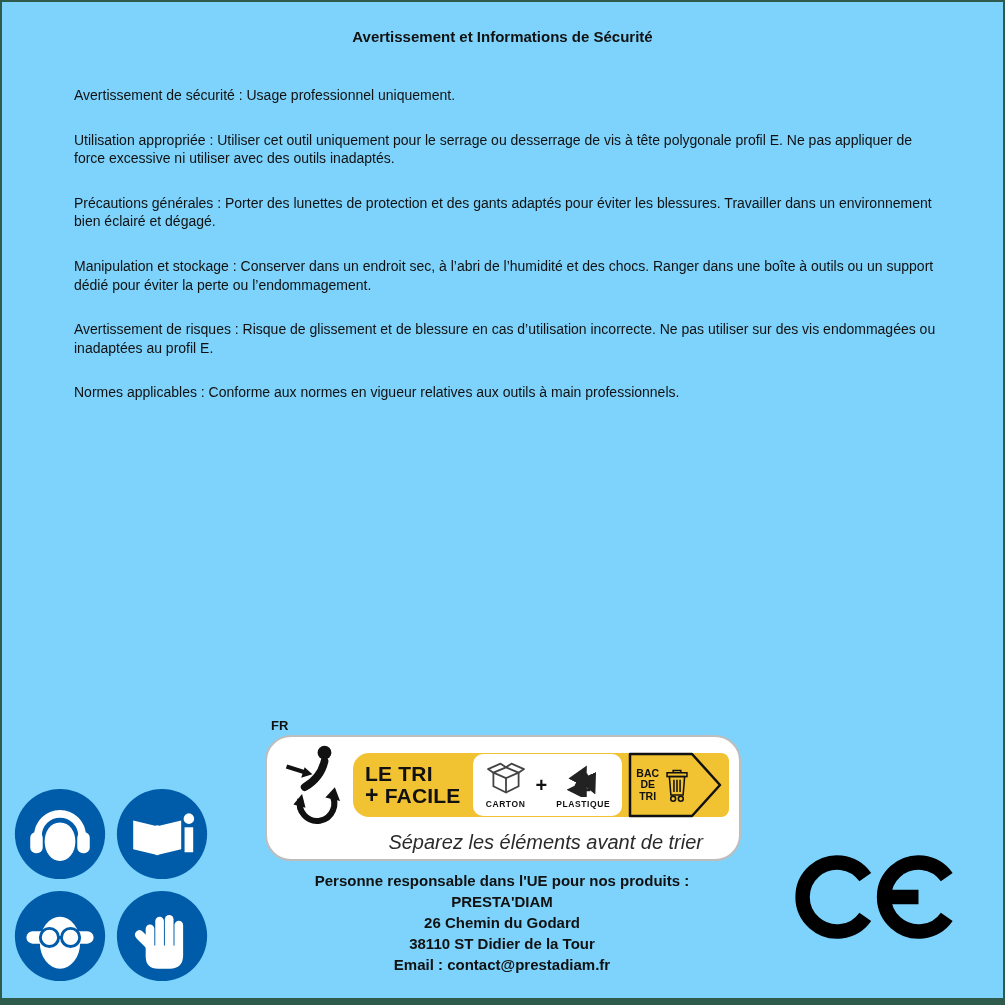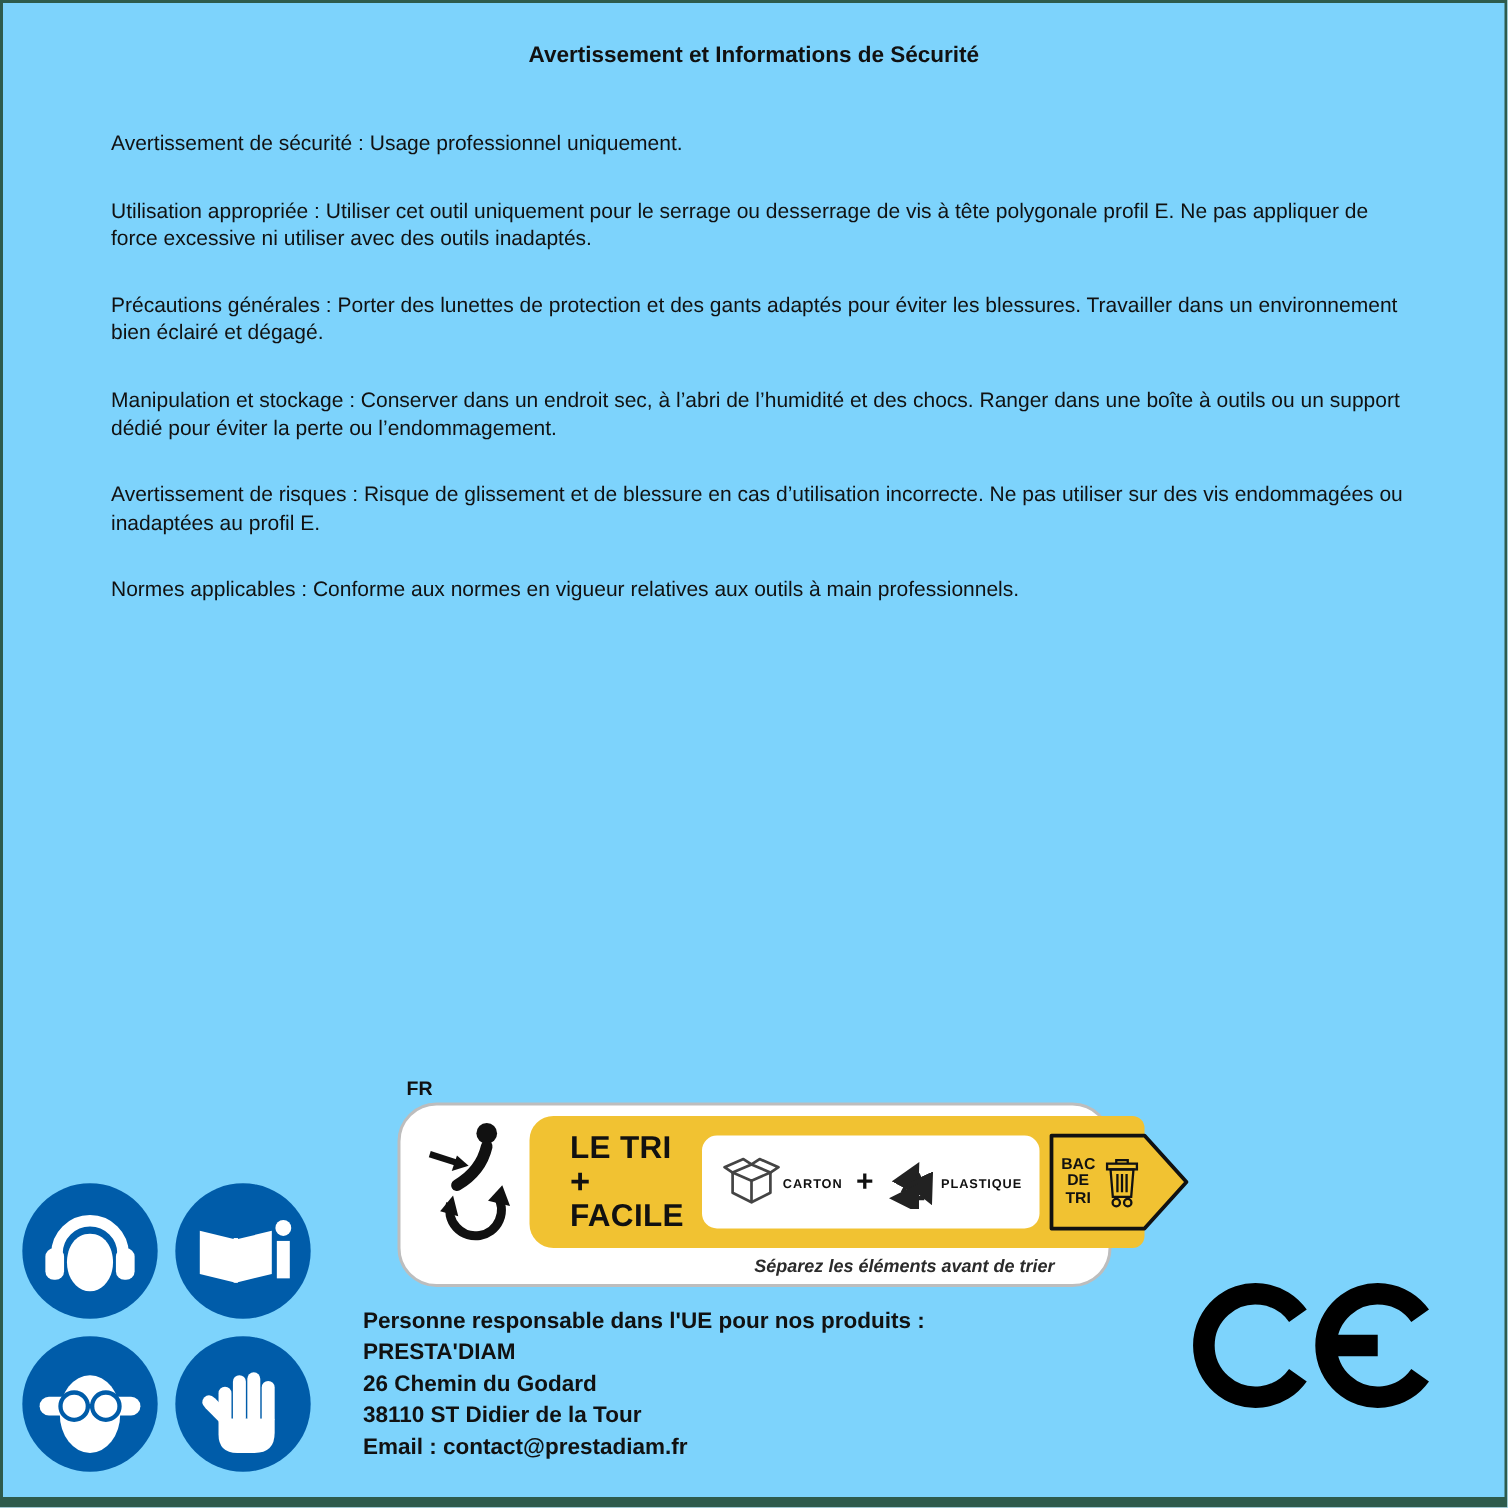--- a/index.html
+++ b/index.html
@@ -37,51 +37,51 @@
   .banner{
     border:2px solid #bdbdbd;border-radius:26px;background:#fff;
     padding:7px 10px 3px 10px;
   }
   .banner-row{display:flex;align-items:center;}
   .triman-logo{width:76px;height:82px;flex:0 0 auto;}
   .triman-logo svg{width:100%;height:100%;}
   .yellow-band{
     flex:1;display:flex;align-items:center;
     background:#F1C232;border-radius:16px 8px 8px 16px;
-    height:88px;padding-left:27px;position:relative;
+    height:64px;padding-left:12px;position:relative;
   }
   .tri-text{font-weight:800;font-size:21px;line-height:1.02;letter-spacing:.2px;}
   .tri-text .plus{font-size:23px;}
   .white-box{
     background:#fff;border-radius:10px;display:flex;align-items:center;
     padding:5px 12px;margin-left:12px;height:62px;box-sizing:border-box;gap:9px;
   }
-  .mat{display:flex;flex-direction:row;align-items:center;}
+  .mat{display:flex;flex-direction:column;align-items:center;}
   .mat-icon svg{display:block;}
   .mat-label{font-size:8.5px;font-weight:bold;letter-spacing:.6px;margin-top:2px;}
   .mat-plus{font-size:20px;font-weight:800;}
   .pennant{
     position:relative;width:94px;height:66px;flex:0 0 auto;
     margin-left:6px;margin-right:-30px;
   }
   .pennant > svg.flag{position:absolute;inset:0;width:100%;height:100%;}
   .pennant-content{
     position:absolute;inset:0 24px 0 8px;
     display:flex;align-items:center;gap:5px;
   }
   .bac-text{font-size:10.5px;font-weight:800;line-height:1.05;text-align:center;}
   .bin-icon svg{display:block;}
   .tagline{
     text-align:right;padding:5px 26px 2px 0;
-    font-style:italic;font-weight:bold;font-size:12px;color:#2b2b2b;
+    font-style:italic;font-weight:normal;font-size:20px;color:#2b2b2b;
   }
   
   .address{
     position:absolute;left:240px;top:868px;width:520px;
-    text-align:left;font-weight:bold;font-size:15px;line-height:21px;
+    text-align:center;font-weight:bold;font-size:15px;line-height:21px;
   }
   
   .ce{position:absolute;right:40px;bottom:48px;width:168px;height:106px;}
   .ce svg{width:100%;height:100%;}
 </style>
 </head>
 <body>
 
 <div class="page">
 

